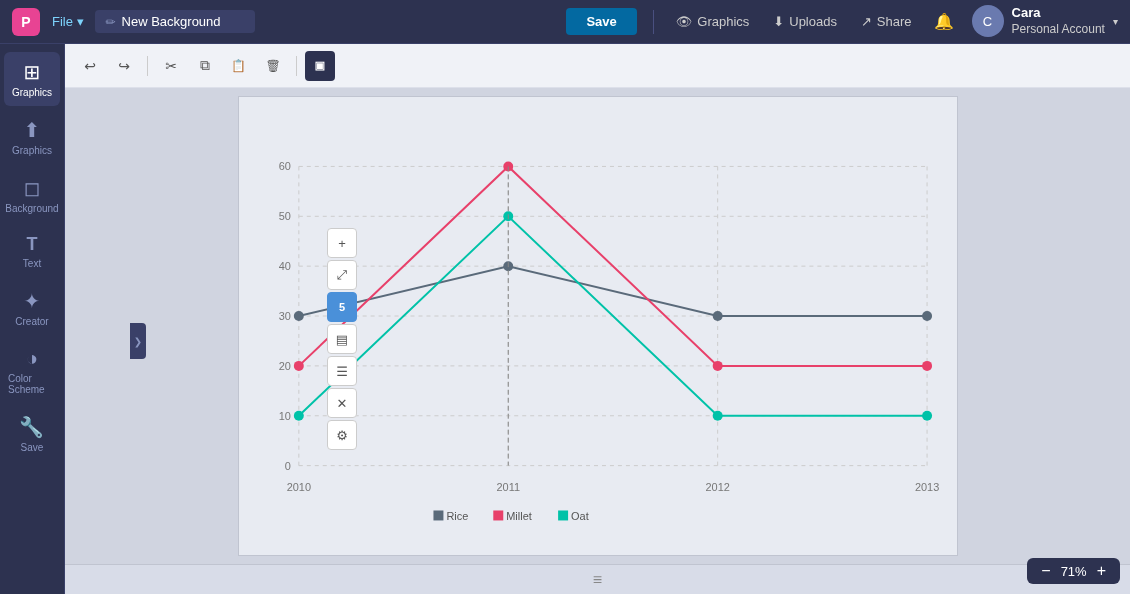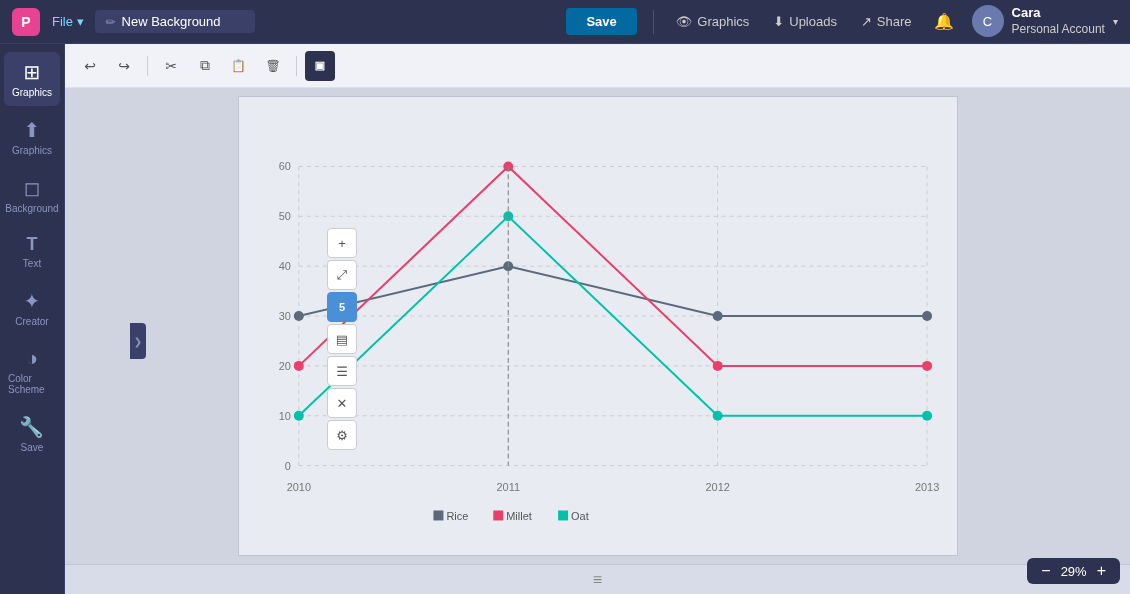--- a/index.html
+++ b/index.html
@@ -382,18 +382,18 @@
           </svg>
         </div>
       </div>
 
       <div class="canvas-bottom">
         <span class="handle-icon">≡</span>
       </div>
 
       <div class="zoom-controls">
         <button class="zoom-btn">−</button>
-        <span>29%</span>
+        <span>71%</span>
         <button class="zoom-btn">+</button>
       </div>
     </div>
   </div>
 </div>
 
 </body></html>

